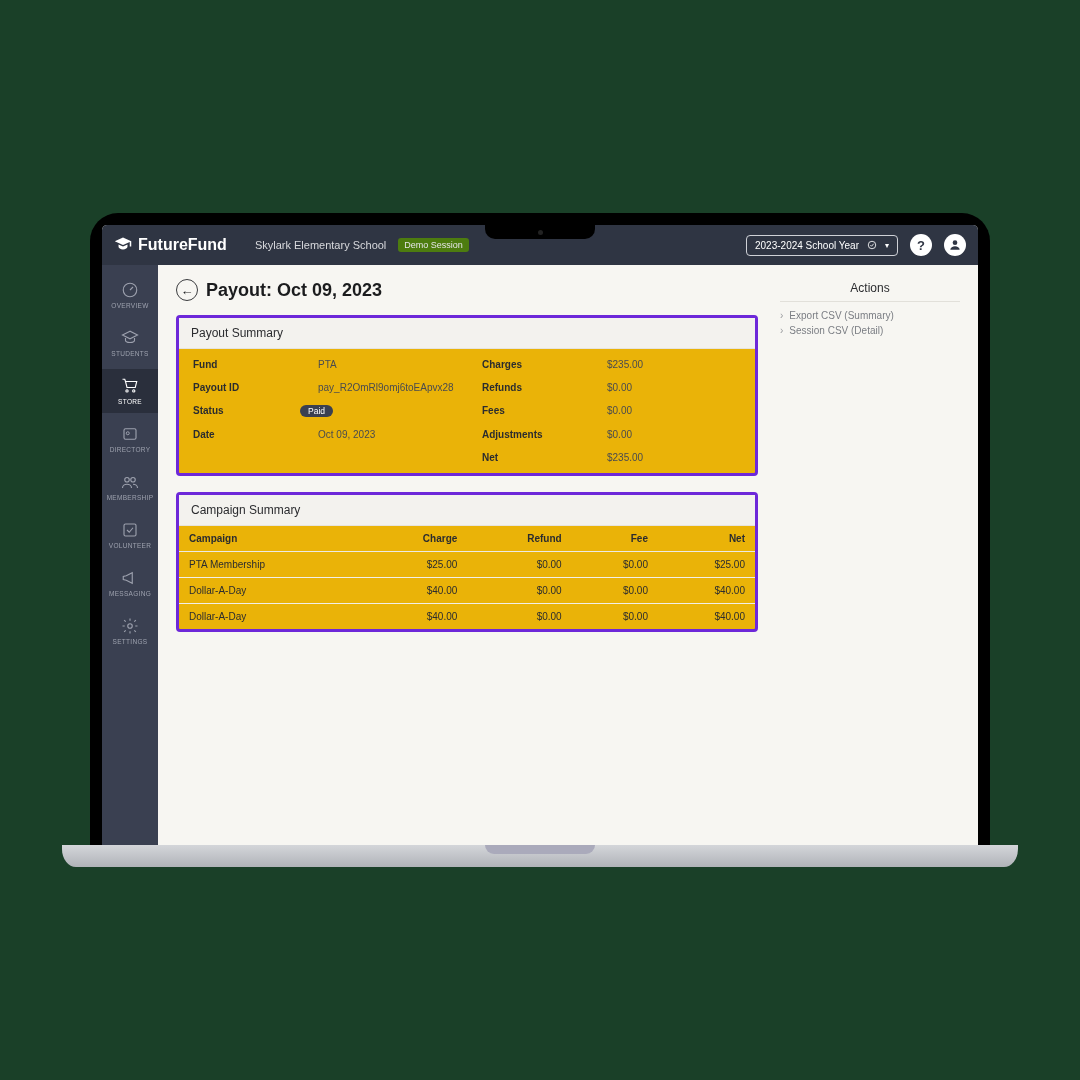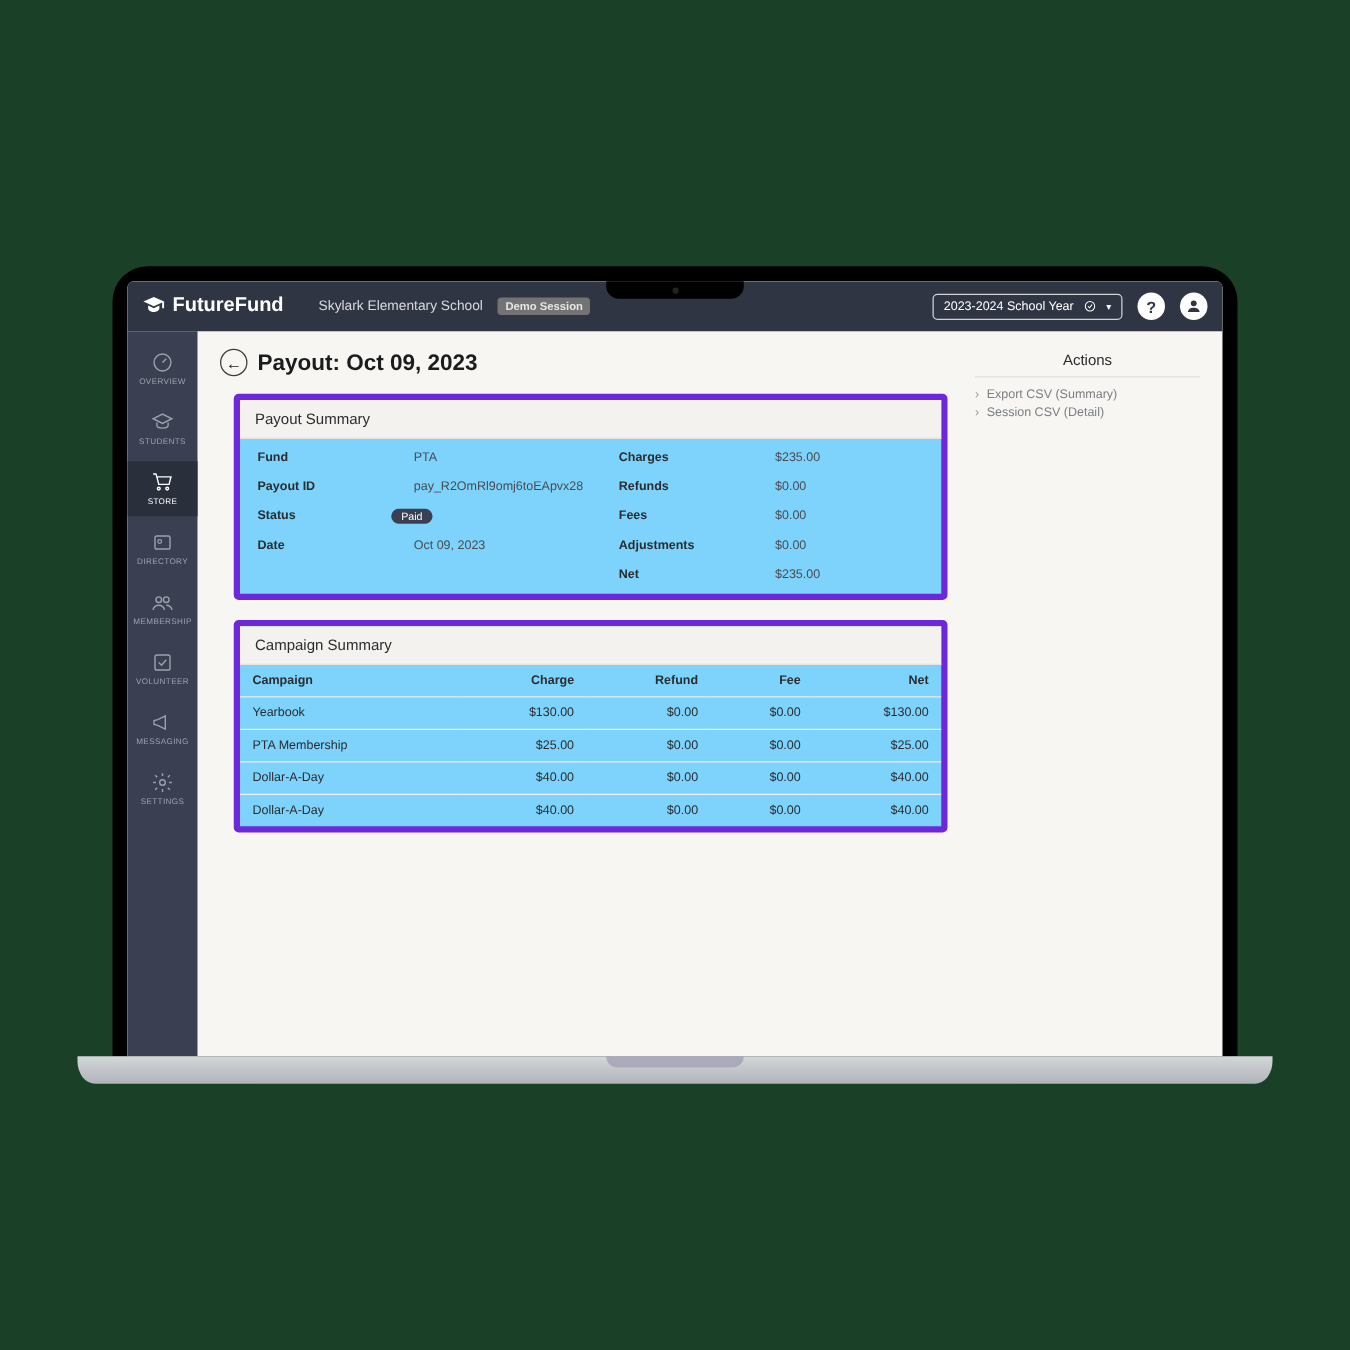--- a/index.html
+++ b/index.html
@@ -78,22 +78,22 @@
     color: #fff;
     font-size: 11px;
   }
   .brand {
     display:flex; align-items:flex-end; gap:6px;
     font-weight:700; font-size:16px;
   }
   .brand svg { width:18px; height:18px; }
   .school-name { font-size:11px; color:#d8d9dd; margin-left:16px; }
   .demo-badge {
-    background:#737373; border-radius:3px; padding:2px 6px;
-    font-size:9px; color:#e6e6e8;font-weight:bold;
+    background:#4d7c0f; border-radius:3px; padding:2px 6px;
+    font-size:9px; color:#e6e6e8;
   }
   .spacer { flex:1; }
   .year-select {
     border:1px solid #cfd1d7; border-radius:4px;
     padding:4px 8px; font-size:10px; color:#fff;
     display:flex; align-items:center; gap:8px;
     cursor:pointer;
   }
   .icon-circle {
     width:22px; height:22px; border-radius:50%;
@@ -132,23 +132,22 @@
     font-size:18px; font-weight:600; color:#1b1c1e;
     margin-bottom:14px;
   }
   .back-btn {
     width:22px; height:22px; border:1.5px solid #3b3c3f;
     border-radius:50%; display:flex; align-items:center; justify-content:center;
     cursor:pointer; font-size:13px;
   }
 
   .card {
-    background:#7dd3fc; border:5px solid #6d28d9; border-radius:4px;
+    background:#eab308; border:3px solid #6d28d9; border-radius:4px;
     margin-bottom:16px;
-    margin-left:11px;
   }
   .card-header {
     background:#f3f2ee; padding:8px 12px;
     font-size:12px; color:#2b2c2f; font-weight:500;
     border-bottom:1px solid #e6e4de;
   }
   .card-body { padding:10px 14px; }
 
   .summary-grid {
     display:grid;
@@ -326,27 +325,20 @@
                   <tr>
                     <th>Campaign</th>
                     <th>Charge</th>
                     <th>Refund</th>
                     <th>Fee</th>
                     <th>Net</th>
                   </tr>
                 </thead>
                 <tbody id="campaign-rows">
                     <tr>
-                      <td>Yearbook</td>
-                      <td>$130.00</td>
-                      <td>$0.00</td>
-                      <td>$0.00</td>
-                      <td>$130.00</td>
-                    </tr>
-                    <tr>
                       <td>PTA Membership</td>
                       <td>$25.00</td>
                       <td>$0.00</td>
                       <td>$0.00</td>
                       <td>$25.00</td>
                     </tr>
                     <tr>
                       <td>Dollar-A-Day</td>
                       <td>$40.00</td>
                       <td>$0.00</td>

